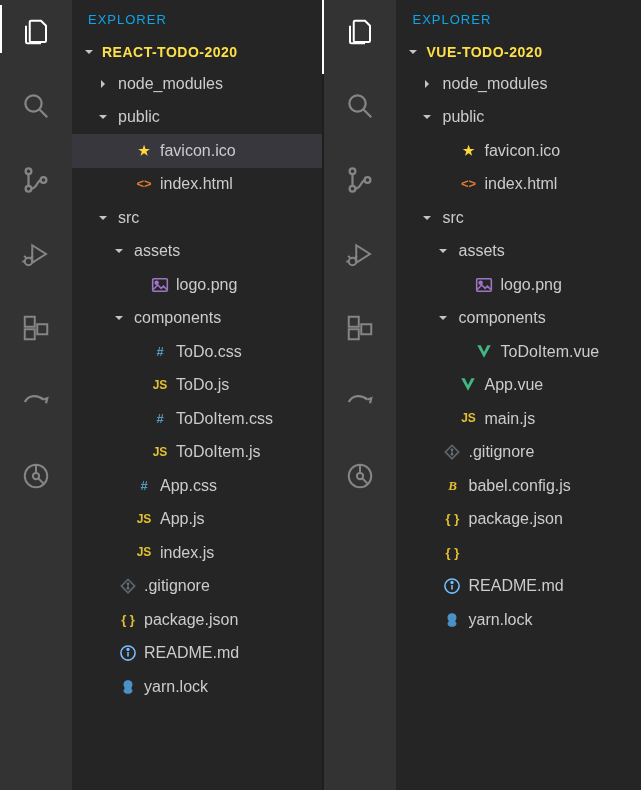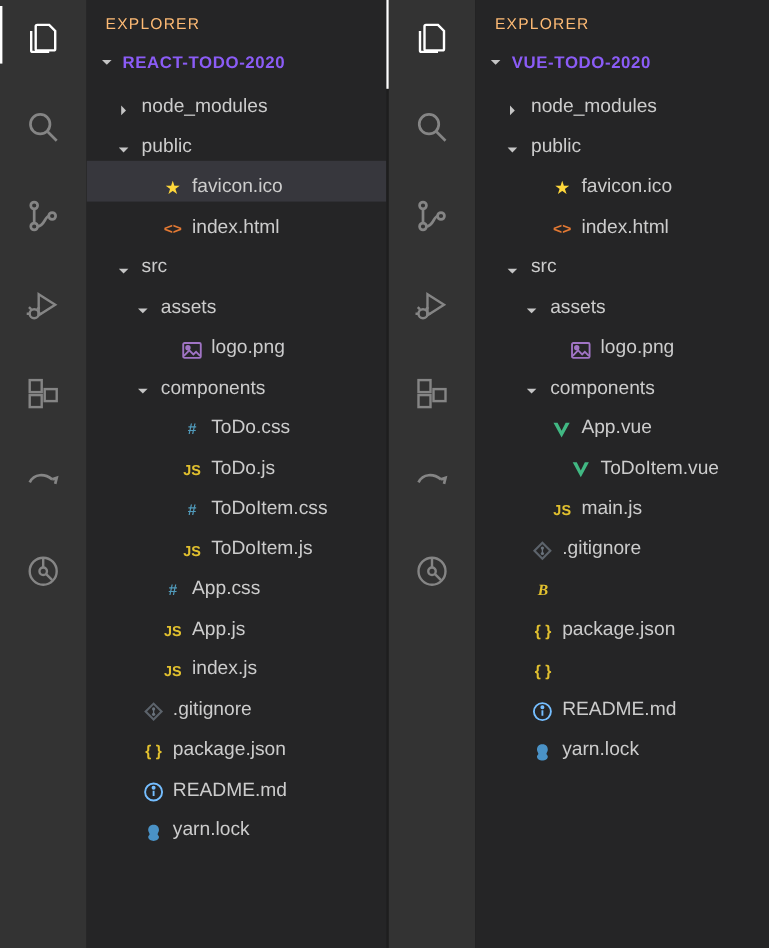--- a/index.html
+++ b/index.html
@@ -54,43 +54,43 @@
     flex: 1;
     background: #252526;
     display: flex;
     flex-direction: column;
     overflow: hidden;
   }
   .explorer-header {
     padding: 12px 16px 10px 16px;
     font-size: 13px;
     letter-spacing: 1px;
-    color: #fdba74;
+    color: #0ea5e9;
     text-transform: uppercase;
   }
   .project-header {
     display: flex;
     align-items: center;
     padding: 6px 8px;
     font-size: 14px;
     font-weight: 700;
     letter-spacing: 0.5px;
-    color: #8b5cf6;
+    color: #fde047;
     cursor: pointer;
     gap: 4px;
   }
   .tree {
     flex: 1;
     overflow-y: auto;
     font-size: 16px;
     line-height: 1.4;
   }
   .tree-row {
     display: flex;
-    align-items: flex-end;
+    align-items: center;
     height: 33.5px;
     padding-right: 8px;
     cursor: pointer;
     white-space: nowrap;
     gap: 6px;
   }
   .tree-row.selected { background: #37373d; }
   .indent { display: inline-block; }
   .twisty {
     width: 18px;
@@ -513,38 +513,38 @@
         <div class="tree-row">
           <span class="indent" style="width: 32px;"></span>
           <span class="twisty">
             <svg viewBox="0 0 16 16" fill="currentColor">
               <path d="M4 6l4 4 4-4z"></path>
             </svg>
           </span>
           <span class="label">components</span>
         </div>
         <div class="tree-row">
-          <span class="indent" style="width: 32px;"></span>
+          <span class="indent" style="width: 48px;"></span>
           <span class="twisty"></span>
           <span class="file-icon">
             <svg viewBox="0 0 16 16" fill="currentColor" class="ic-vue">
               <path d="M2 2l6 11 6-11h-3L8 8 5 2z"></path>
             </svg>
           </span>
-          <span class="label">App.vue</span>
-        </div>
-        <div class="tree-row">
-          <span class="indent" style="width: 48px;"></span>
+          <span class="label">ToDoItem.vue</span>
+        </div>
+        <div class="tree-row">
+          <span class="indent" style="width: 32px;"></span>
           <span class="twisty"></span>
           <span class="file-icon">
             <svg viewBox="0 0 16 16" fill="currentColor" class="ic-vue">
               <path d="M2 2l6 11 6-11h-3L8 8 5 2z"></path>
             </svg>
           </span>
-          <span class="label">ToDoItem.vue</span>
+          <span class="label">App.vue</span>
         </div>
         <div class="tree-row">
           <span class="indent" style="width: 32px;"></span>
           <span class="twisty"></span>
           <span class="file-icon">
             <span class="ic-js">JS</span>
           </span>
           <span class="label">main.js</span>
         </div>
         <div class="tree-row">
@@ -559,20 +559,21 @@
             </svg>
           </span>
           <span class="label">.gitignore</span>
         </div>
         <div class="tree-row">
           <span class="indent" style="width: 16px;"></span>
           <span class="twisty"></span>
           <span class="file-icon">
             <span class="ic-babel">B</span>
           </span>
+          <span class="label">babel.config.js</span>
         </div>
         <div class="tree-row">
           <span class="indent" style="width: 16px;"></span>
           <span class="twisty"></span>
           <span class="file-icon">
             <span class="ic-braces">{ }</span>
           </span>
           <span class="label">package.json</span>
         </div>
         <div class="tree-row">

